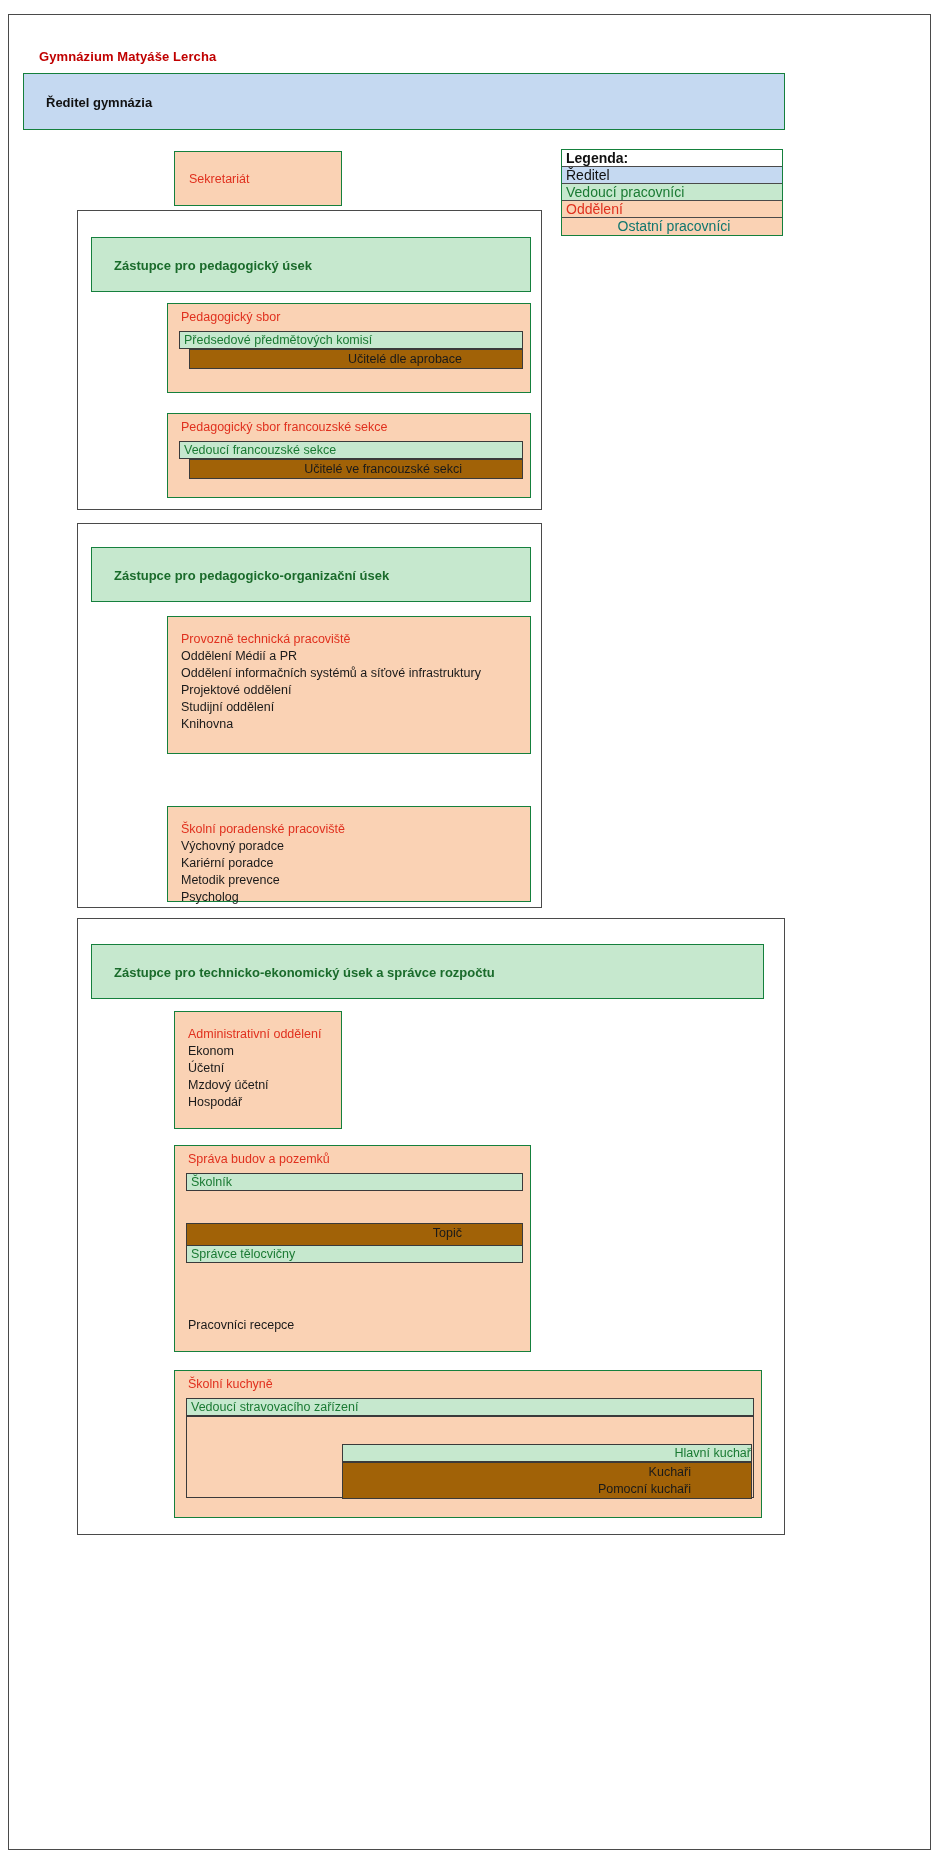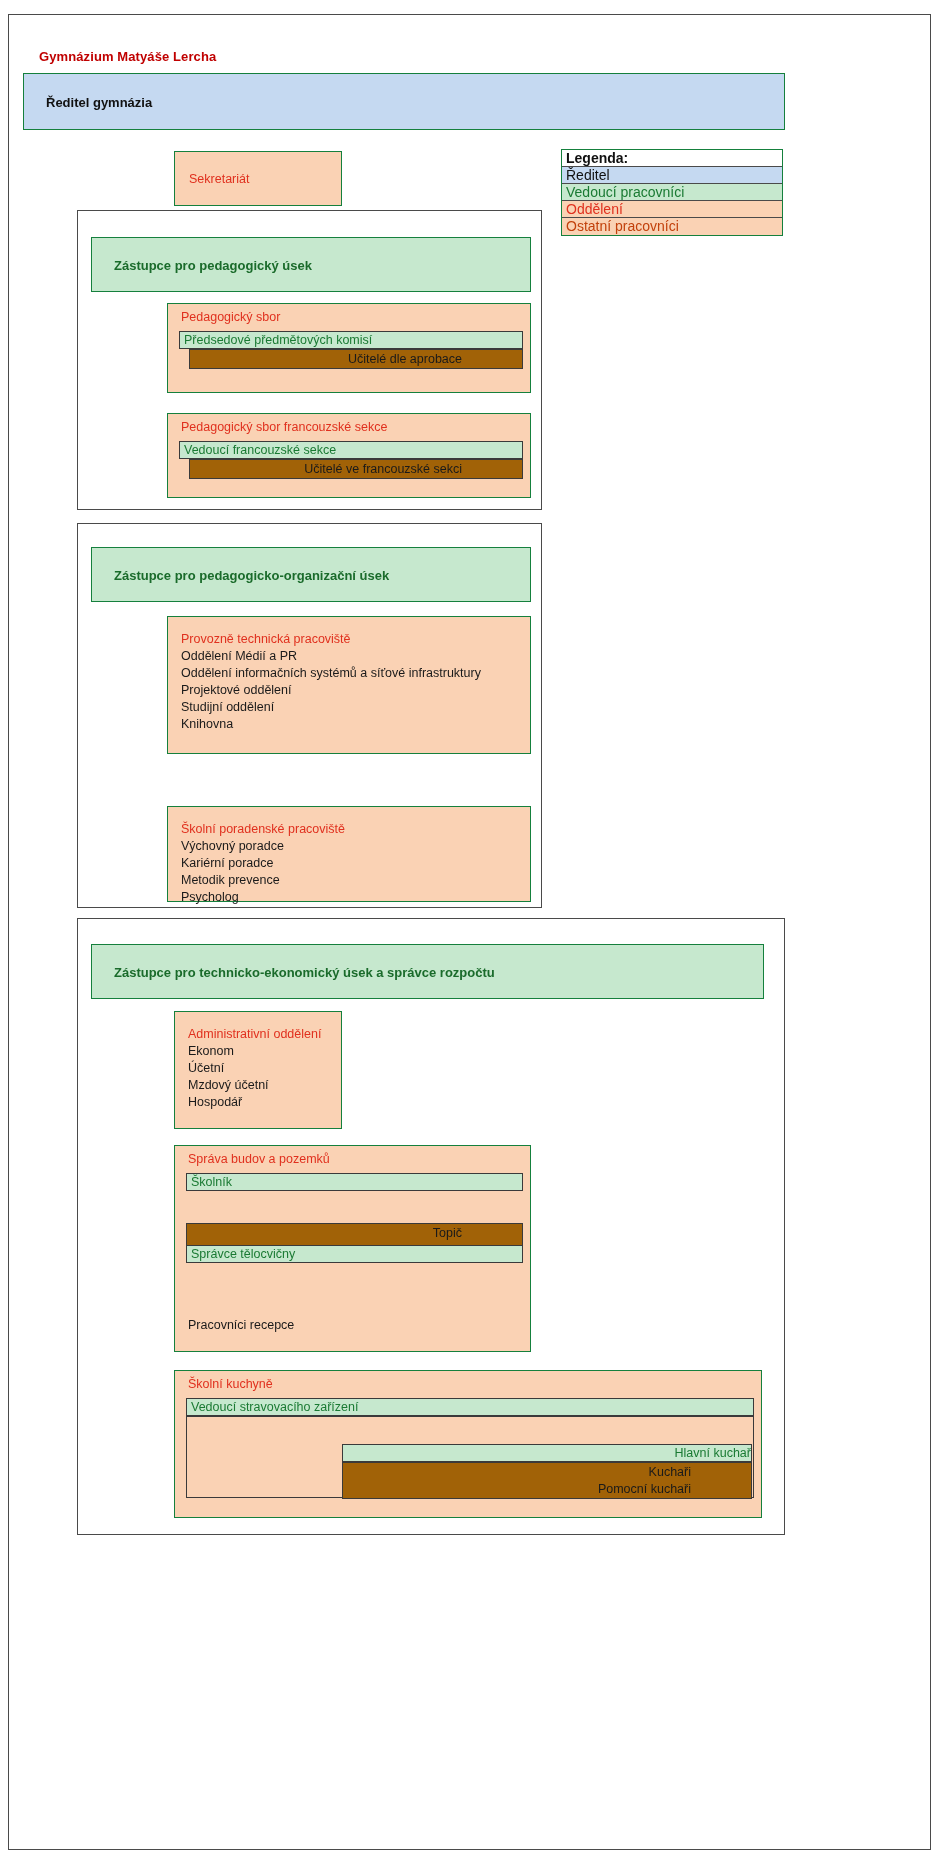--- a/index.html
+++ b/index.html
@@ -151,21 +151,21 @@
     <div class="legend-row legend-title">Legenda:</div>
     <div class="legend-row" style="background:#c5d9f1; color:#111111;">
       <span>Ředitel</span>
     </div>
     <div class="legend-row" style="background:#c6e8ce; color:#1a7a33;">
       <span>Vedoucí pracovníci</span>
     </div>
     <div class="legend-row" style="background:#fad2b4; color:#e0301e;">
       <span>Oddělení</span>
     </div>
-    <div class="legend-row" style="background:#fad2b4; color:#c2410c;">
+    <div class="legend-row" style="background:#fad2b4; color:#0f766e;text-align:center;">
       <span>Ostatní pracovníci</span>
     </div>
   </div>
 
   <div class="box plain-frame" style="left:68px; top:195px; width:465px; height:300px;"></div>
 
   <div class="box green" style="left:82px; top:222px; width:440px; height:55px;">
     <div class="lbl lbl-bold-green dir-label">Zástupce pro pedagogický úsek</div>
   </div>
 

